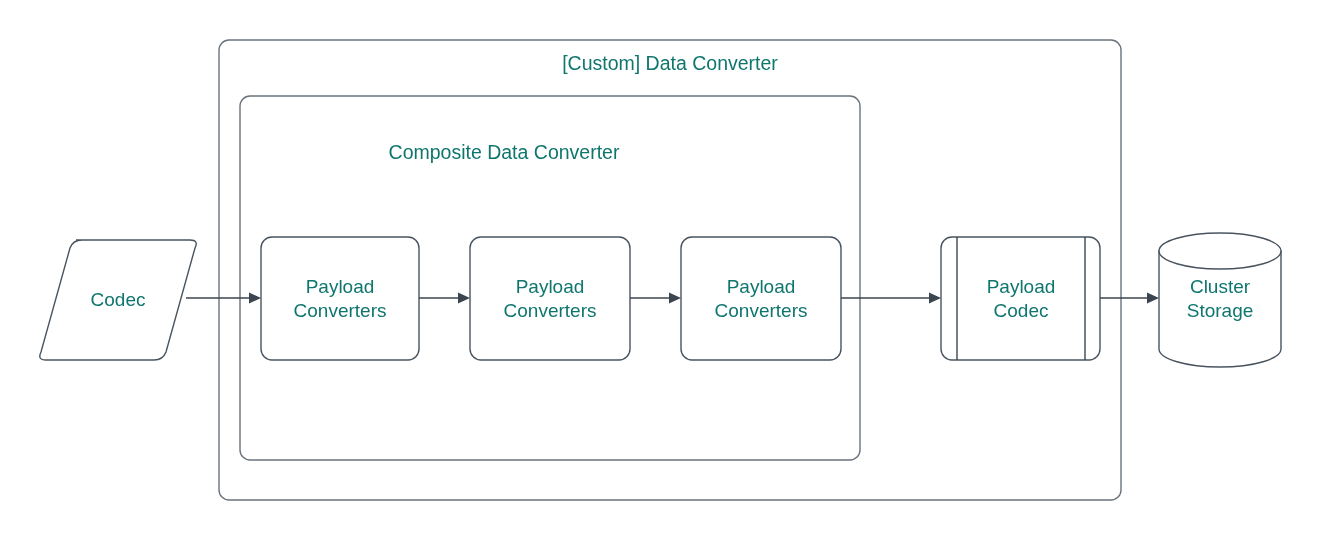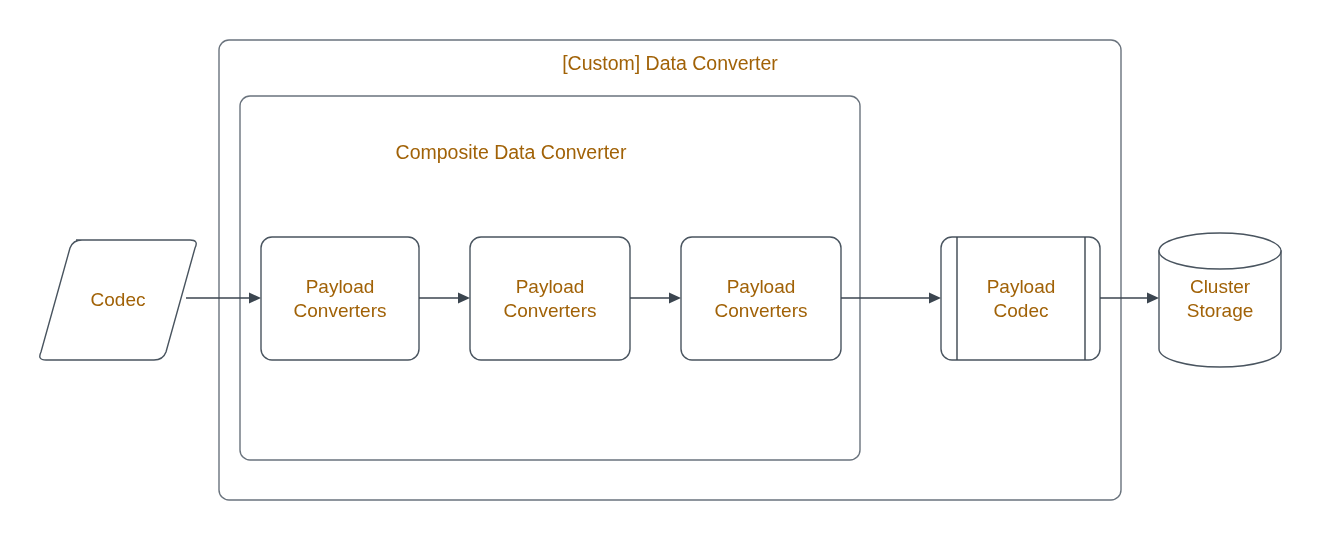--- a/index.html
+++ b/index.html
@@ -43,21 +43,21 @@
     stroke: #3b454f;
     stroke-width: 1.5;
     fill: none;
   }
   .arrow-head {
     fill: #3b454f;
     stroke: none;
   }
   .lbl {
     position: absolute;
-    color: #a16207;
+    color: #0f766e;
     font-family: "Liberation Sans", sans-serif;
     font-size: 19px;
     line-height: 24px;
     text-align: center;
     white-space: pre-line;
     user-select: none;
   }
   .lbl-container-title {
     font-size: 19.5px;
   }
@@ -113,21 +113,21 @@
 
     <g>
       <line class="connector" x1="1100" y1="298" x2="1150" y2="298"></line>
       <polygon class="arrow-head" points="1159,298 1147,292.5 1147,303.5"></polygon>
     </g>
 
   </svg>
 
   <div class="lbl lbl-container-title" style="left:219px; top:51px; width:902px;">[Custom] Data Converter</div>
 
-  <div class="lbl lbl-container-title" style="left:240px; top:140px; width:528px;padding-left:7px;">Composite Data Converter</div>
+  <div class="lbl lbl-container-title" style="left:240px; top:140px; width:528px;">Composite Data Converter</div>
 
   <div class="lbl lbl-node" style="left:40px; top:288px; width:156px;">Codec</div>
 
   <div class="lbl lbl-node" style="left:261px; top:275px; width:158px;">Payload
 Converters</div>
 
   <div class="lbl lbl-node" style="left:470px; top:275px; width:160px;">Payload
 Converters</div>
 
   <div class="lbl lbl-node" style="left:681px; top:275px; width:160px;">Payload

